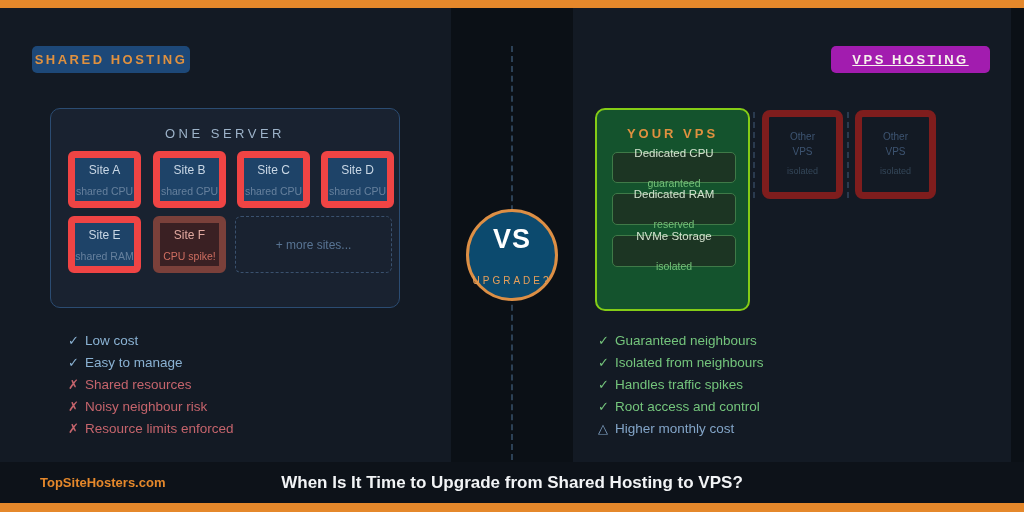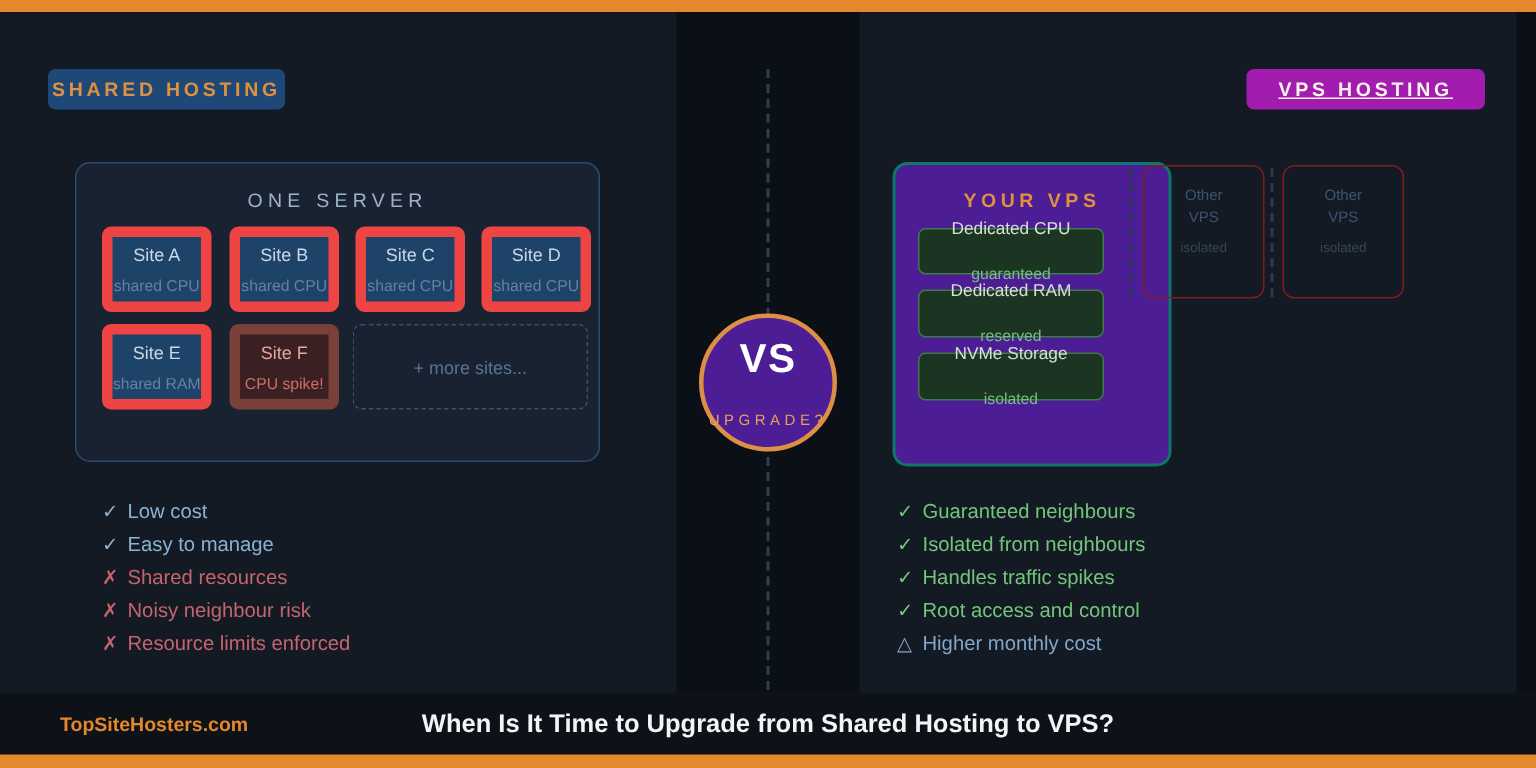--- a/index.html
+++ b/index.html
@@ -17,21 +17,21 @@
   .bottom-strip{ left:0; bottom:0; width:1024px; height:9px; background:#e5882b; }
 
   
   .panel-left  { left:0;   top:8px; width:451px; height:454px; background:#131a24; }
   .panel-right { left:573px; top:8px; width:438px; height:454px; background:#131a24; }
 
   
   .center-divider { left:511px; top:46px; height:414px; width:0;
     border-left:2px dashed #2c4156; z-index:1; }
   .vs-circle { left:466px; top:209px; width:92px; height:92px; border-radius:50%;
-    background:#4c1d95; border:3px solid #dd8f45; z-index:2;
+    background:#0c4a6e; border:3px solid #dd8f45; z-index:2;
     display:flex; flex-direction:column; align-items:center; justify-content:center; }
   .vs-main { color:#ffffff; font-weight:bold; font-size:27px; letter-spacing:1px; }
   .vs-sub  { color:#e9a05a; font-size:10px; letter-spacing:3px; margin-top:20px; }
 
   
   .badge { height:27px; border-radius:5px; display:flex; align-items:center;
     justify-content:center; font-weight:bold; font-size:13px; letter-spacing:2.5px; }
   .badge-shared { left:32px; top:46px; width:158px; background:#1d4878; color:#e0913f; }
   .badge-vps    { left:831px; top:46px; width:159px; background:#a21caf; color:#f7f3ec;text-decoration:underline; }
 
@@ -57,34 +57,34 @@
   .cl-row { height:22px; display:flex; align-items:center; font-size:13.5px; }
   .cl-icon { width:17px; display:inline-block; font-size:13px; }
   .cl-blue  { color:#8ab2d3; }
   .cl-red   { color:#c5646c; }
   .cl-green { color:#74c57c; }
   .cl-warn  { color:#83a5c8; }
   .checklist-left  { left:68px;  top:329px; }
   .checklist-right { left:598px; top:329px; }
 
   
-  .vps-box { left:595px; top:108px; width:186px; height:203px;
-    background:#4c1d95; border:2px solid #0f766e; border-radius:10px; }
+  .vps-box { left:595px; top:108px; width:155px; height:203px;
+    background:#14532d; border:2px solid #84cc16; border-radius:10px; }
   .vps-title { left:0; top:16px; width:100%; text-align:center;
     color:#e0913f; font-size:13px; letter-spacing:3px; font-weight:bold; }
   .feat { left:15px; width:124px; border-radius:5px;
     background:#1c3523; border:1px solid #3f7a48;
     display:flex; flex-direction:column; align-items:center; justify-content:center; gap:18px; }
   .feat .f-name { color:#d3e3cf; font-size:11.5px; }
   .feat .f-sub  { color:#74c178; font-size:10.5px; }
   .feat-root { background:#152b1b; border-color:#2f6339; }
   .feat-root .f-name { color:#bfdcba; }
 
   
-  .other-box { top:110px; width:81px; height:89px; border:1px solid #7f1d1d;
+  .other-box { top:110px; width:81px; height:89px; border:7px solid #7f1d1d;
     border-radius:8px; display:flex; flex-direction:column; align-items:center;
     padding-top:12px; }
   .other-box .o-line { color:#3d5471; font-size:10px; line-height:15px; }
   .other-box .o-sub  { color:#344759; font-size:9px; margin-top:7px; }
   .dash-sep { top:112px; height:86px; width:0; border-left:2px dashed #2a3a4e; }
 
   
   .footer { left:0; top:462px; width:1024px; height:41px; background:#0d1219; }
   .footer-brand { left:40px; top:0; height:41px; display:flex; align-items:center;
     color:#e5882b; font-weight:bold; font-size:13px; }

